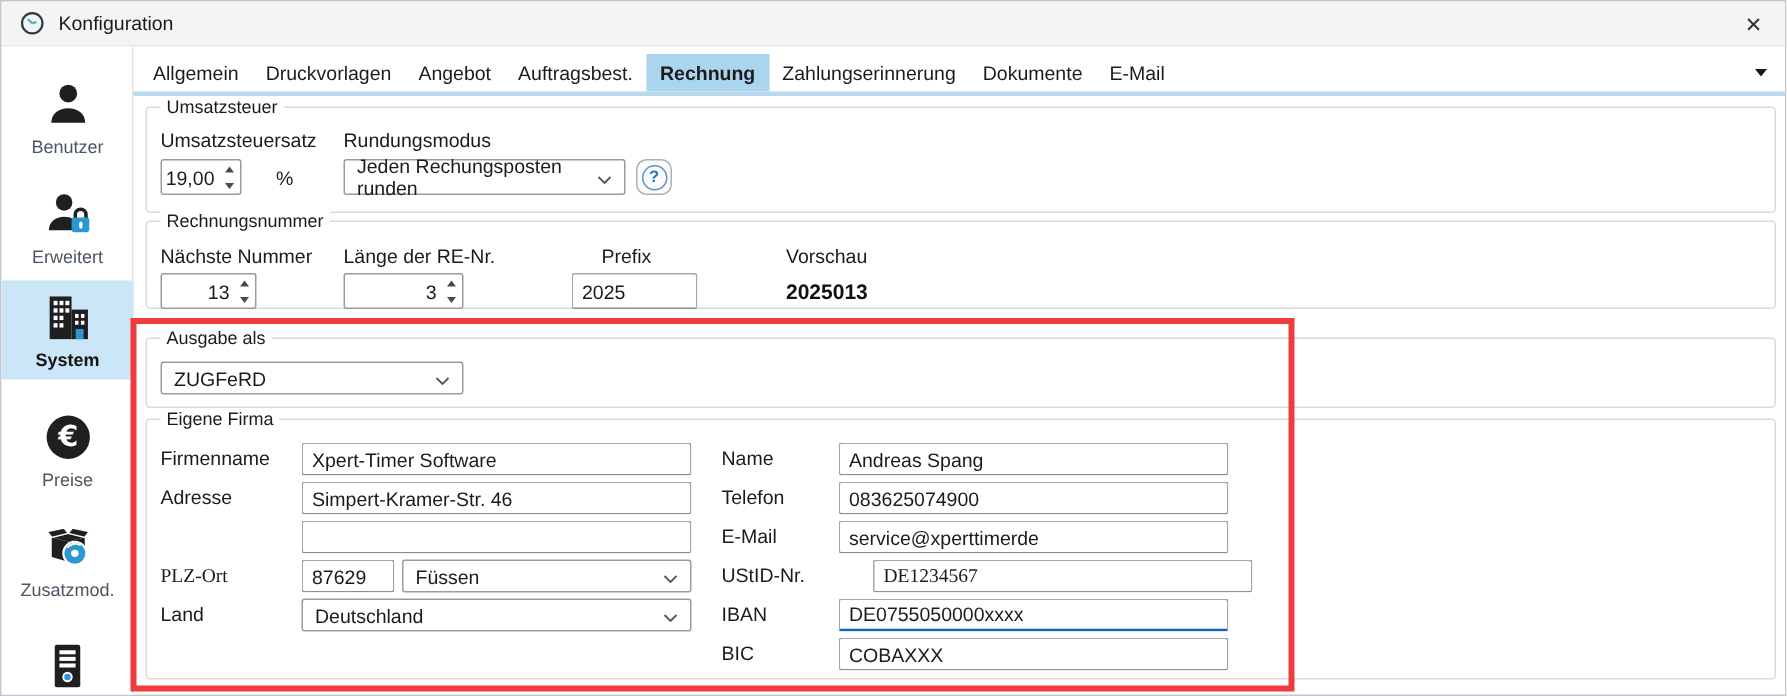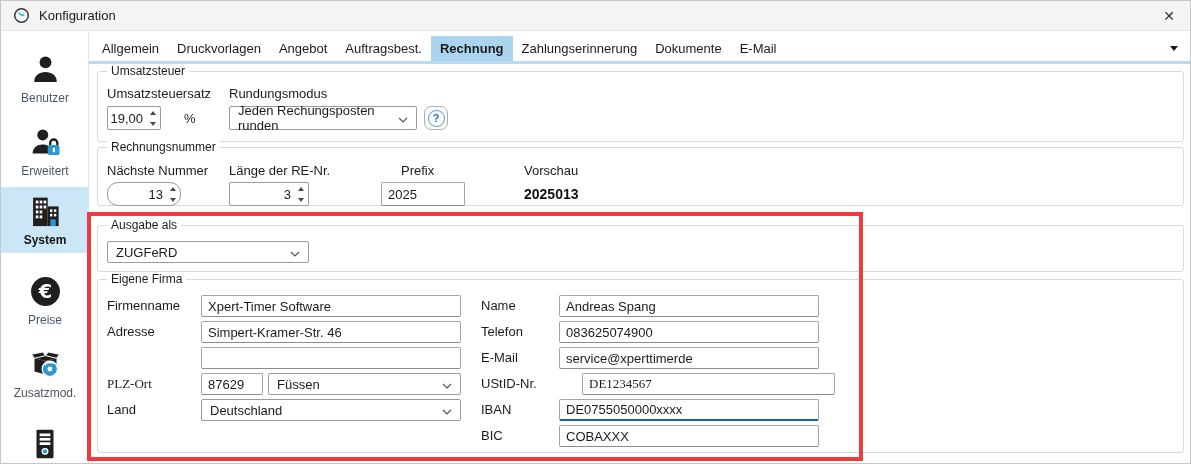--- a/index.html
+++ b/index.html
@@ -192,21 +192,21 @@
           </svg></span>
     </div>
     <div class="help-btn" style="left:326px; top:34px;">
       <span class="help-ring">?</span>
     </div>
   </div>
 
   <div class="groupbox" style="left:96px; top:146px; width:1087px; height:59px;">
     <span class="legend">Rechnungsnummer</span>
     <span class="lbl" style="left:9px; top:15px;">Nächste Nummer</span>
-    <div class="spinner" style="left:9px; top:34px; width:74px;border-radius:11px;">
+    <div class="spinner" style="left:9px; top:34px; width:64px;">
       <input class="spin-input" value="13" style="">
       <div class="spin-btns">
         <div class="spin-btn">
             <span class="tri-up"></span>
           </div>
         <div class="spin-btn">
             <span class="tri-down"></span>
           </div>
       </div>
     </div>

